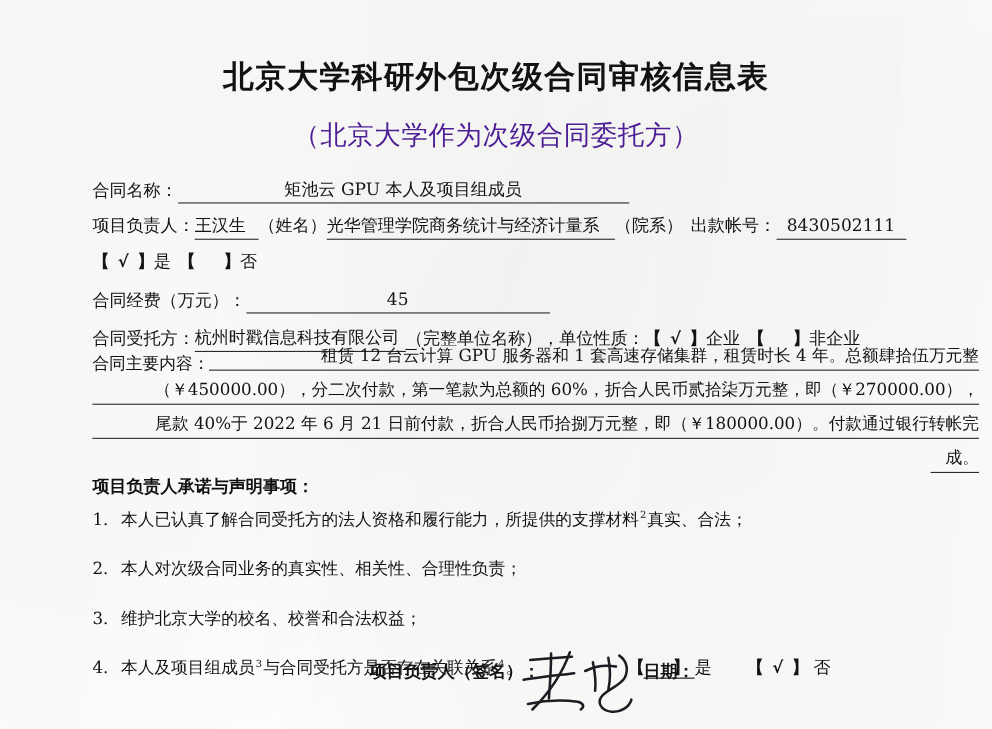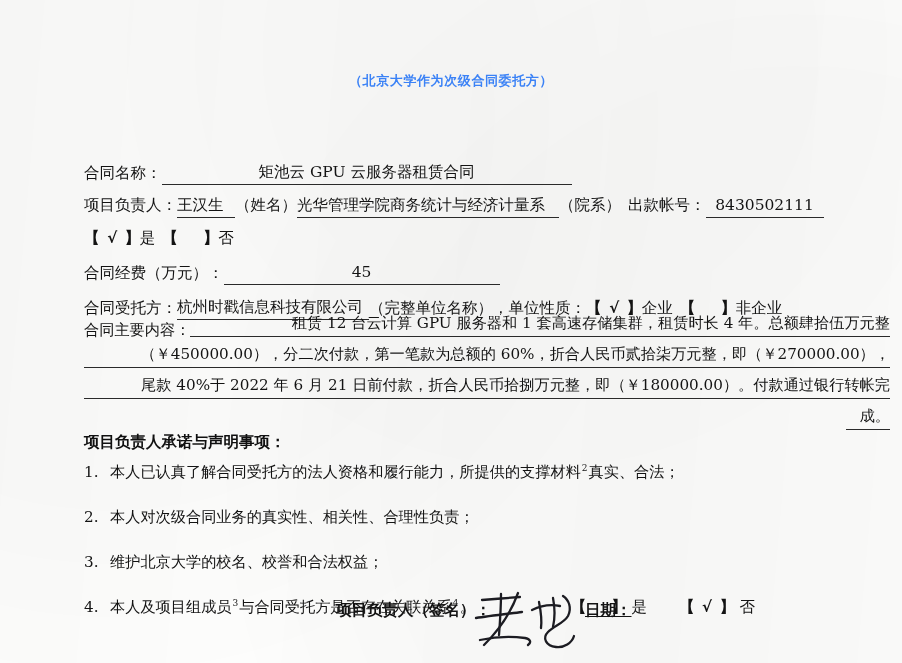--- a/index.html
+++ b/index.html
@@ -43,24 +43,24 @@
     font-family: "DejaVu Serif", "Liberation Serif", serif;
     font-size: 28px;
     font-weight: bold;
     letter-spacing: 1.2px;
     color: #121212;
     line-height: 1.25;
   }
   .doc-subtitle {
     margin-top: 20px;
     font-family: "DejaVu Serif", "Liberation Serif", serif;
-    font-size: 13px;
-    font-weight: bold;
+    font-size: 24px;
+    font-weight: normal;
     letter-spacing: 0.6px;
-    color: #3b82f6;
+    color: #4c1d95;
   }
 
   .form {
     position: absolute;
     left: 84px;
     top: 162px;
     width: 800px;
     font-family: "DejaVu Serif", "Liberation Serif", serif;
     font-size: 15.5px;
     color: #131313;
@@ -185,28 +185,29 @@
   }
 </style>
 </head>
 <body>
 
 <div class="page">
 
   <div class="scan-noise"></div>
 
   <div class="title-block">
+    <div class="doc-title">北京大学科研外包次级合同审核信息表</div>
     <div class="doc-subtitle">（北京大学作为次级合同委托方）</div>
   </div>
 
   <div class="form">
 
     <div class="row">
       <span class="lbl">合同名称：</span>
-      <span class="ul" style="width:410px;">矩池云 GPU 云服务器租赁合同</span>
+      <span class="ul" style="width:410px;">矩池云 GPU 本人及项目组成员</span>
     </div>
 
     <div class="row">
       <span class="lbl">项目负责人：</span>
       <span class="ul left" style="width:58px;">王汉生</span>
       <span class="lbl">（姓名）</span>
       <span class="ul left" style="width:262px;">光华管理学院商务统计与经济计量系</span>
       <span class="lbl">（院系）</span>
       <span class="gap"></span>
       <span class="lbl">出款帐号：</span>

